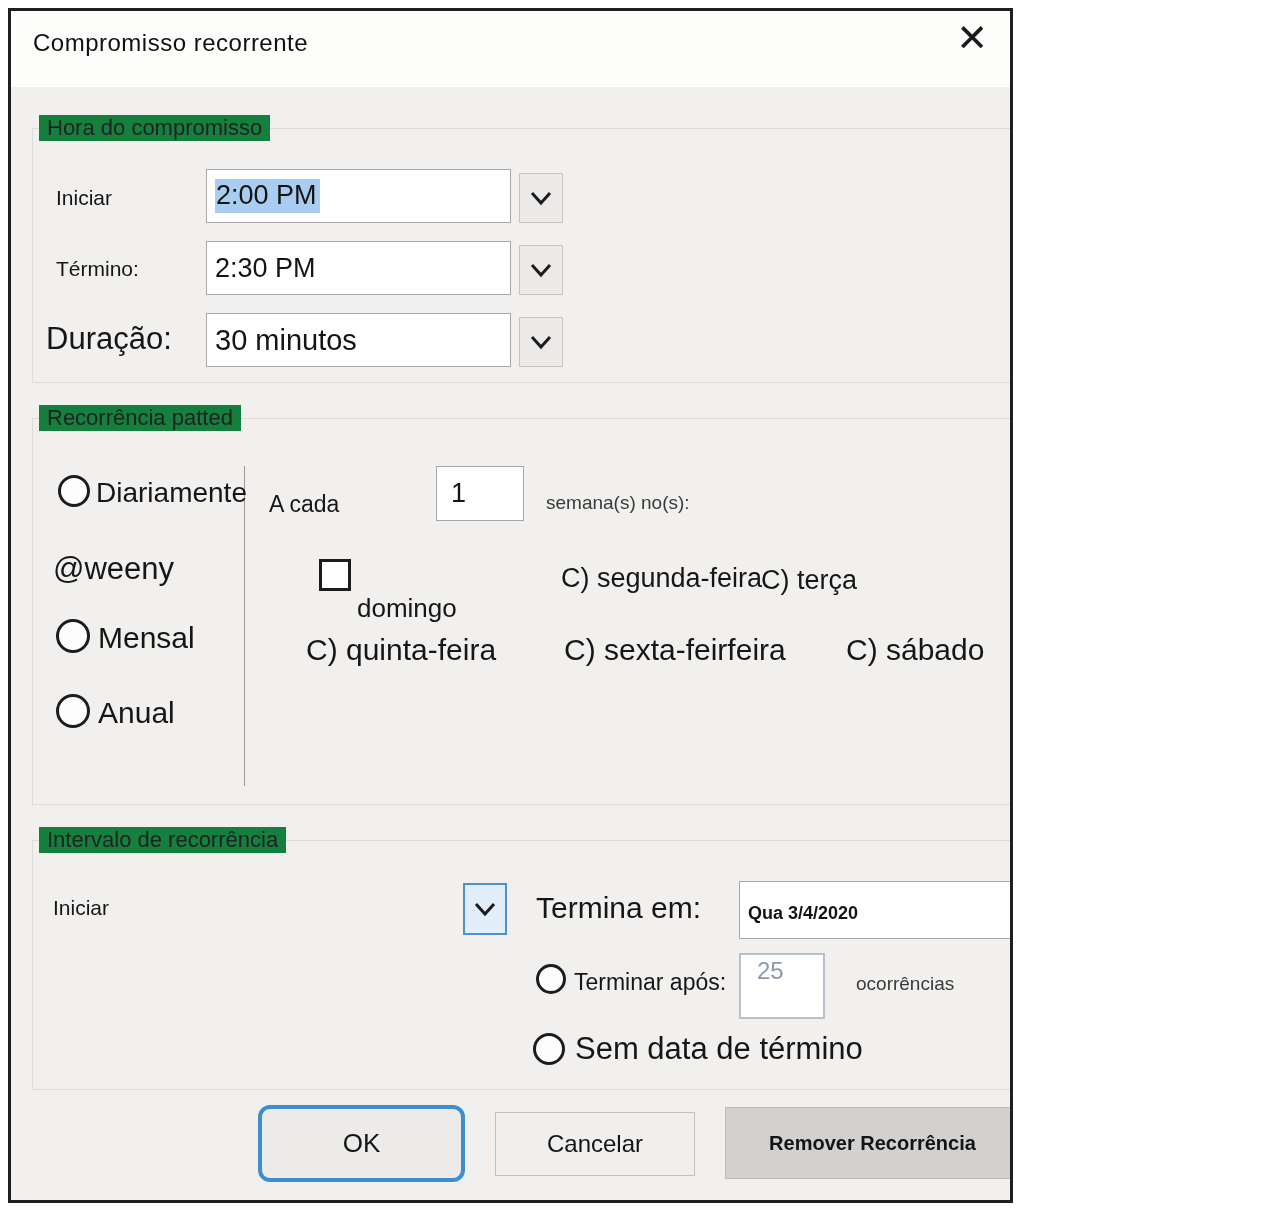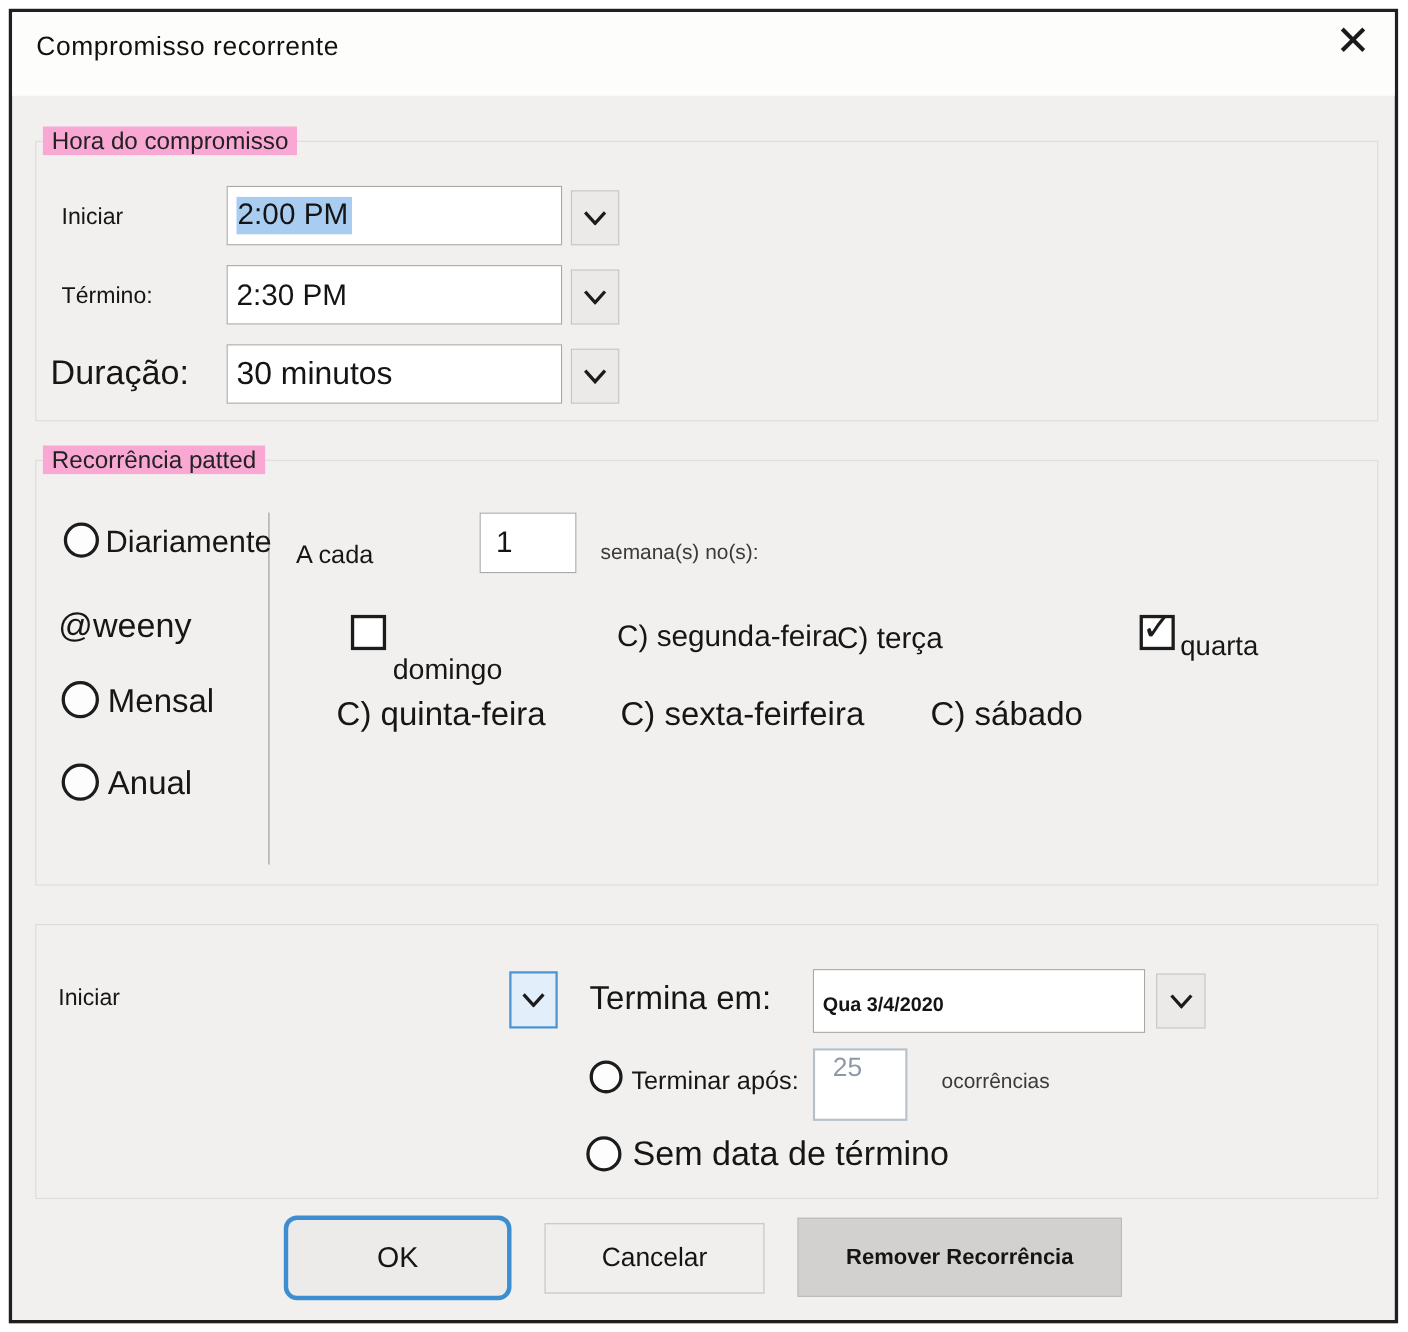--- a/index.html
+++ b/index.html
@@ -1,25 +1,25 @@
 <!DOCTYPE html>
 <html><head>
 <meta charset="utf-8">
 <style>
   * { margin:0; padding:0; box-sizing:border-box; }
   html,body { width:1280px; height:1211px; background:#ffffff; font-family:"Liberation Sans", sans-serif; color:#141414; }
   .dialog {
-    position:absolute; left:8px; top:8px; width:1263px; height:1195px;
+    position:absolute; left:8px; top:8px; width:1005px; height:1195px;
     border:3px solid #1f1f1f; background:#f1f0ee; overflow:hidden;
   }
   .titlebar { position:absolute; left:0; top:0; width:100%; height:76px; background:#fdfdfc; }
   .title { position:absolute; left:22px; top:18px; font-size:24px; letter-spacing:.5px; color:#111; }
   .close-x { position:absolute; right:22px; top:8px; font-size:38px; font-weight:300; color:#1a1a1a; cursor:pointer; line-height:1; }
   .groupbox { position:absolute; border:1px solid #dddcda; background:transparent; }
-  .grouplabel { position:absolute; top:-14px; left:6px; background:#f9a8d4; padding:0 8px; font-size:22px; color:#222; white-space:nowrap; }
+  .grouplabel { position:absolute; top:-14px; left:6px; background:#15803d; padding:0 8px; font-size:22px; color:#222; white-space:nowrap; }
   .lbl { position:absolute; white-space:nowrap; color:#161616; }
   .field {
     position:absolute; background:#ffffff; border:1px solid #a9a8a6;
     display:flex; align-items:center; padding-left:8px; overflow:hidden; white-space:nowrap;
   }
   .dd-btn {
     position:absolute; background:#ebeae8; border:1px solid #c6c5c3;
     display:flex; align-items:center; justify-content:center; cursor:pointer;
   }
   .dd-btn.blue { background:#e2eefa; border:2px solid #4a93cf; }
@@ -123,20 +123,21 @@
 
     <div class="lbl" style="left:531px; top:214px; font-size:30px;">C) sexta-feirfeira</div>
     <div class="lbl" style="left:273px; top:214px; font-size:30px;">C) quinta-feira</div>
     <div class="lbl" style="left:813px; top:214px; font-size:30px;">C) sábado</div>
 
     <div class="radio" style="left:23px; top:275px; width:34px; height:34px;"></div>
     <div class="lbl" style="left:65px; top:277px; font-size:30px;">Anual</div>
   </div>
 
   <div class="groupbox" style="left:21px; top:829px; width:1221px; height:250px;">
+    <div class="grouplabel">Intervalo de recorrência</div>
 
     <div class="lbl" style="left:20px; top:55px; font-size:21px;">Iniciar</div>
     <div class="dd-btn blue" style="left:430px; top:42px; width:44px; height:52px;">
       <svg class="chev" viewBox="0 0 22 14">
           <polyline points="2,2 11,12 20,2"></polyline>
         </svg>
     </div>
 
     <div class="lbl" style="left:503px; top:50px; font-size:30px;">Termina em:</div>
     <div class="field" style="left:706px; top:40px; width:302px; height:58px; font-size:18px; font-weight:bold; align-items:center; padding-top:6px;">

